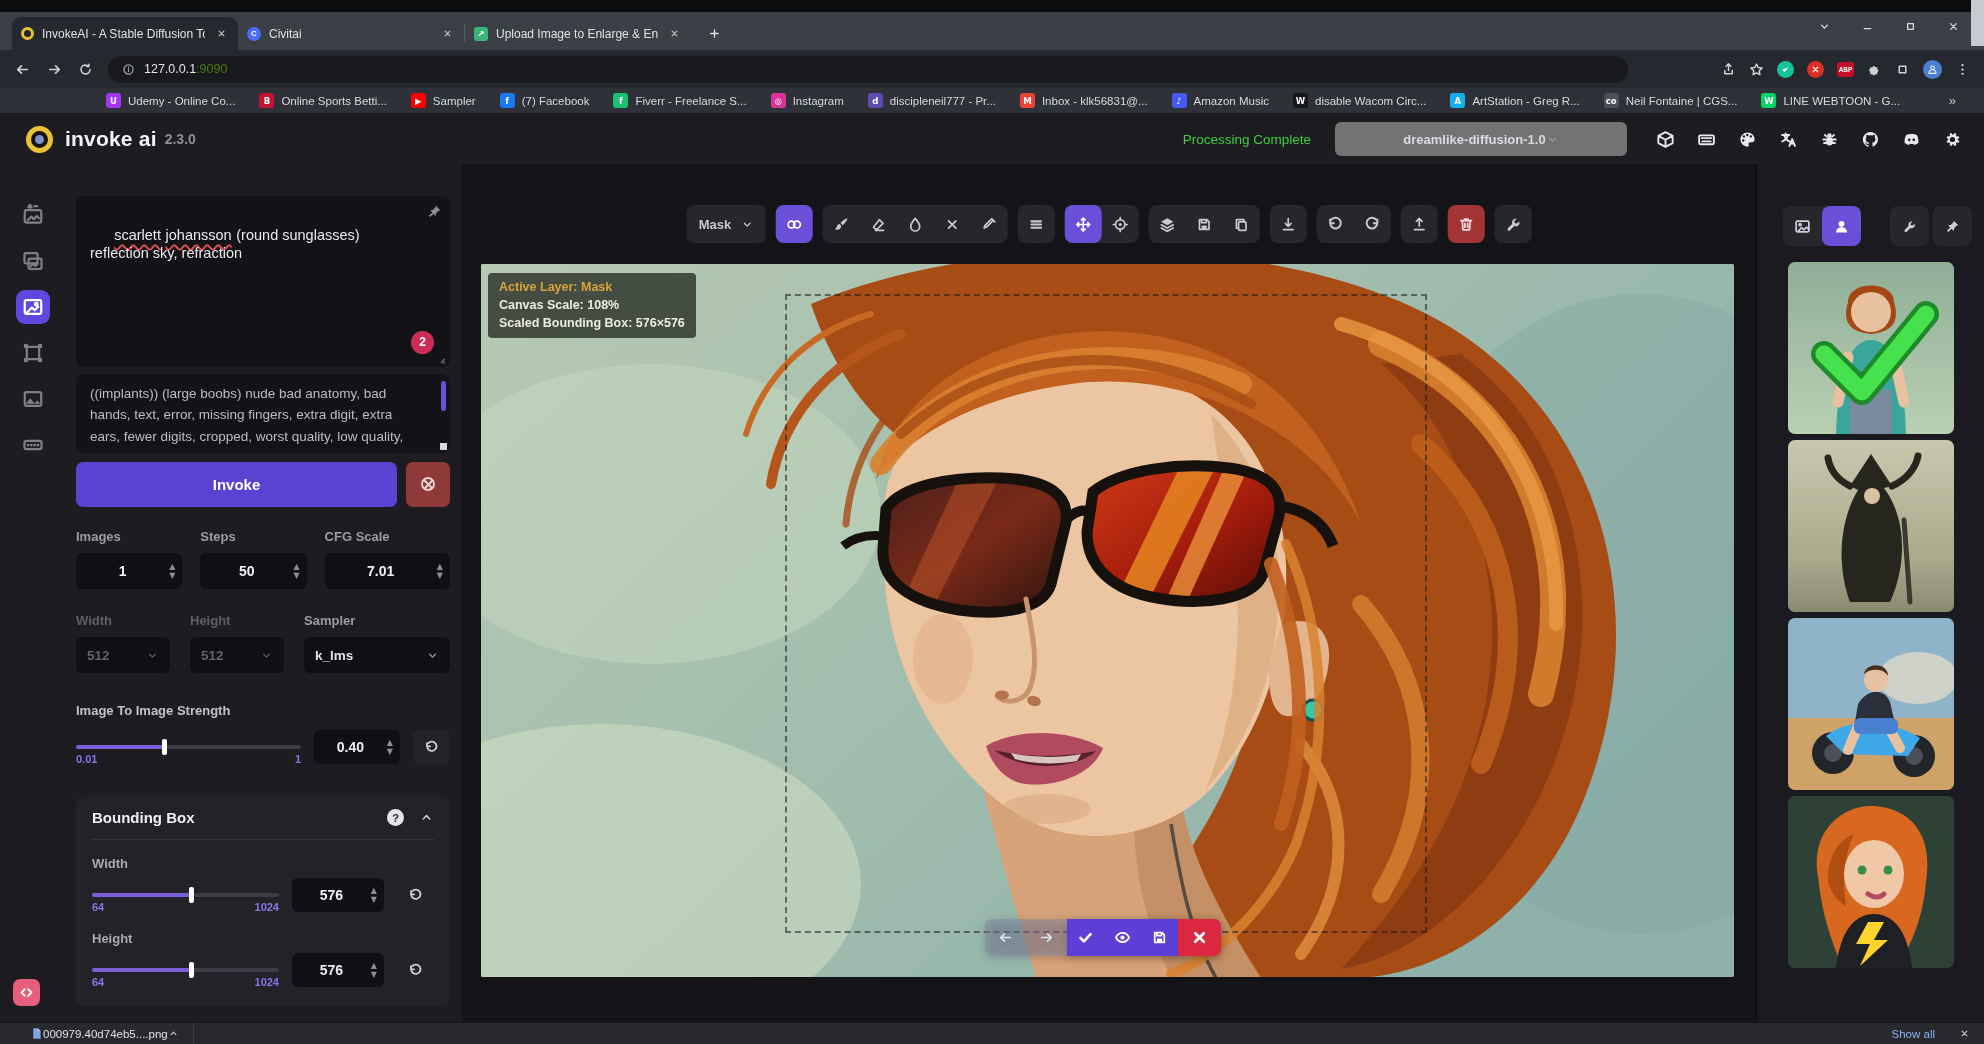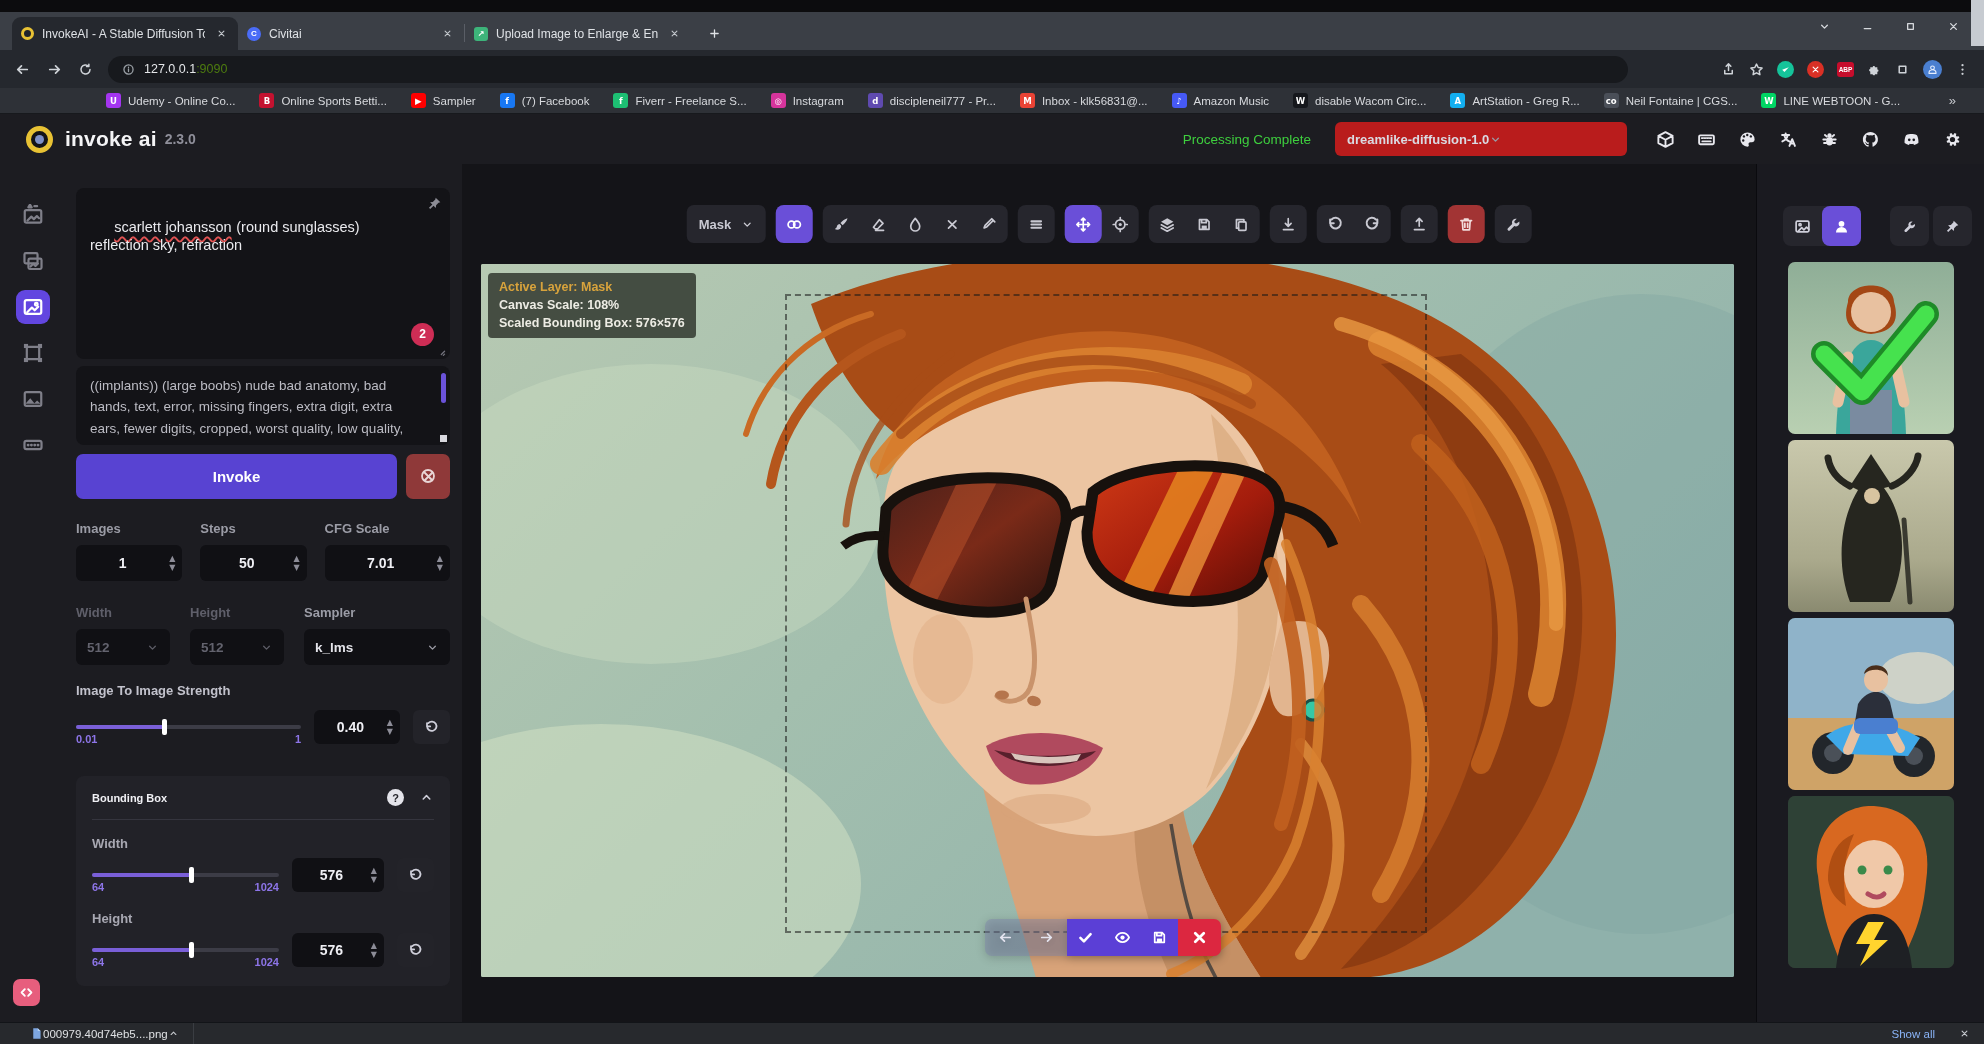--- a/index.html
+++ b/index.html
@@ -41,30 +41,30 @@
   .bm-more { margin-left:auto; color:#c6c9ce; font-size:13px; padding-right:8px; }
 
   
   .app { position:absolute; top:114px; left:0; right:0; bottom:22px; background:#1c1c21; }
   .app-header { position:absolute; top:0; left:0; right:0; height:50px; display:flex; align-items:center; padding:0 16px 0 26px; }
   .logo { width:27px; height:27px; border-radius:50%; border:5px solid #e8c234; background:#141418; display:grid; place-items:center; }
   .logo i { width:9px; height:9px; border-radius:50%; background:#7d90c8; display:block; }
   .app-name { font-size:21px; font-weight:bold; color:#f4f4f6; margin-left:12px; letter-spacing:.2px; }
   .app-ver { font-size:14px; font-weight:bold; color:#8f8f9a; margin-left:8px; }
   .status { margin-left:auto; font-size:13.5px; font-weight:normal; color:#3ecf3e;text-align:center; }
-  .model-select { width:292px; height:34px; background:#b91c1c; border-radius:6px; margin-left:24px; display:flex; align-items:center; justify-content:flex-start; padding:0 12px; font-size:13px; font-weight:bold; color:#dadae2; }
+  .model-select { width:292px; height:34px; background:#737373; border-radius:6px; margin-left:24px; display:flex; align-items:center; justify-content:center; padding:0 12px; font-size:13px; font-weight:bold; color:#dadae2; }
   .hdr-icons { display:flex; gap:9px; margin-left:22px; color:#e8e8ee; }
   .hbtn { width:32px; height:32px; display:grid; place-items:center; }
 
   .rail { position:absolute; top:50px; left:0; width:66px; bottom:0; display:flex; flex-direction:column; align-items:center; gap:12px; padding-top:34px; }
   .rail-btn { width:34px; height:34px; border-radius:9px; display:grid; place-items:center; color:#7f7f89; }
   .rail-btn.active { background:#6246e0; color:#fff; }
   .code-btn { position:absolute; left:13px; bottom:16px; width:27px; height:27px; border-radius:7px; background:#e75e7d; color:#fff; display:grid; place-items:center; }
 
-  .left-panel { position:absolute; top:42px; left:66px; width:396px; bottom:0; padding:32px 12px 0 10px; }
+  .left-panel { position:absolute; top:50px; left:66px; width:396px; bottom:0; padding:32px 12px 0 10px; }
   .prompt-box { position:relative; height:171px; background:#131317; border-radius:8px; padding:11px 30px 11px 14px; font-size:14.5px; line-height:1.28; color:#eaeaee; white-space:pre-wrap; }
   .spell { text-decoration:underline wavy #e05252 1.5px; text-underline-offset:4px; }
   .spell.m { margin-right:.32em; }
   .pin-corner { position:absolute; top:8px; right:8px; color:#8d8d96; }
   .badge { position:absolute; right:16px; bottom:13px; width:23px; height:23px; border-radius:50%; background:#ce2d55; color:#fff; font-size:12px; font-weight:bold; display:grid; place-items:center; }
   .rsz { position:absolute; right:3px; bottom:2px; color:#72727c; }
   .neg-box { position:relative; margin-top:7px; height:79px; background:#131317; border-radius:8px; padding:9px 24px 0 14px; font-size:13.5px; line-height:1.58; color:#bcbcc4; overflow:hidden; }
   .neg-scroll { position:absolute; right:4px; top:7px; width:5px; height:30px; border-radius:3px; background:#6a52d8; }
   .neg-rsz { position:absolute; right:3px; bottom:3px; width:7px; height:7px; background:#d8d8de; }
 
@@ -79,33 +79,33 @@
   .numval { flex:1; text-align:center; font-size:14px; font-weight:bold; color:#efeff4; }
   .stepper { display:flex; flex-direction:column; gap:2px; }
   .stp { font-family:"DejaVu Sans",sans-serif; font-size:8px; line-height:7px; color:#8d8d98; text-align:center; }
   .stp.up::before { content:"▲"; } .stp.dn::before { content:"▼"; }
   .dim-grid { display:grid; grid-template-columns:94px 94px 1fr; column-gap:20px; margin-top:16px; }
   .selbox { height:36px; background:#101014; border-radius:6px; display:flex; align-items:center; justify-content:space-between; padding:0 11px; font-size:13.5px; font-weight:bold; color:#e4e4ea; }
   .selbox.dim { color:#63636e; }
   .selbox .chev { color:#9a9aa4; }
   .selbox.dim .chev { color:#5c5c66; }
 
-  .strength { margin-top:18px; }
+  .strength { margin-top:30px; }
   .slider-row { display:flex; align-items:center; gap:13px; margin-top:12px; }
   .slider { position:relative; flex:1; height:4px; background:#3c3c46; border-radius:2px; }
   .slider .fill { position:absolute; left:0; top:0; bottom:0; background:#7a5fd8; border-radius:2px; }
   .slider .handle { position:absolute; top:-6px; width:5px; height:16px; background:#fff; border-radius:2px; }
   .s-min { position:absolute; left:0; top:8px; font-size:11px; font-weight:bold; color:#8d75e8; }
   .s-max { position:absolute; right:0; top:8px; font-size:11px; font-weight:bold; color:#8d75e8; }
   .val-w { width:86px; flex:none; height:34px; }
   .reset-btn { width:37px; height:34px; flex:none; background:#232329; border-radius:6px; color:#cfcfda; display:grid; place-items:center; }
 
   .bbox-card { margin-top:32px; background:#222228; border-radius:8px; padding:0 16px 16px; }
   .bbox-head { height:44px; display:flex; align-items:center; border-bottom:1px solid #35353e; }
-  .bbox-title { flex:1; font-size:11px; font-weight:bold; color:#f0f0f4; }
+  .bbox-title { flex:1; font-size:15px; font-weight:bold; color:#f0f0f4; }
   .q-ico { width:17px; height:17px; border-radius:50%; background:#e4e4ea; color:#26262c; font-size:11px; font-weight:bold; display:grid; place-items:center; }
   .q-ico::before { content:"?"; }
   .bbox-chev { margin-left:15px; color:#cfcfda; }
   .bb-row { margin-top:16px; }
   .bb-row .plabel { margin:0 0 4px; color:#a8a8b2; }
   .bb-slider-area { display:flex; align-items:center; gap:13px; height:40px; }
   .val-bb { width:92px; flex:none; height:34px; }
 
   
   .canvas-region { position:absolute; top:50px; left:462px; right:228px; bottom:0; background:#141418; }

